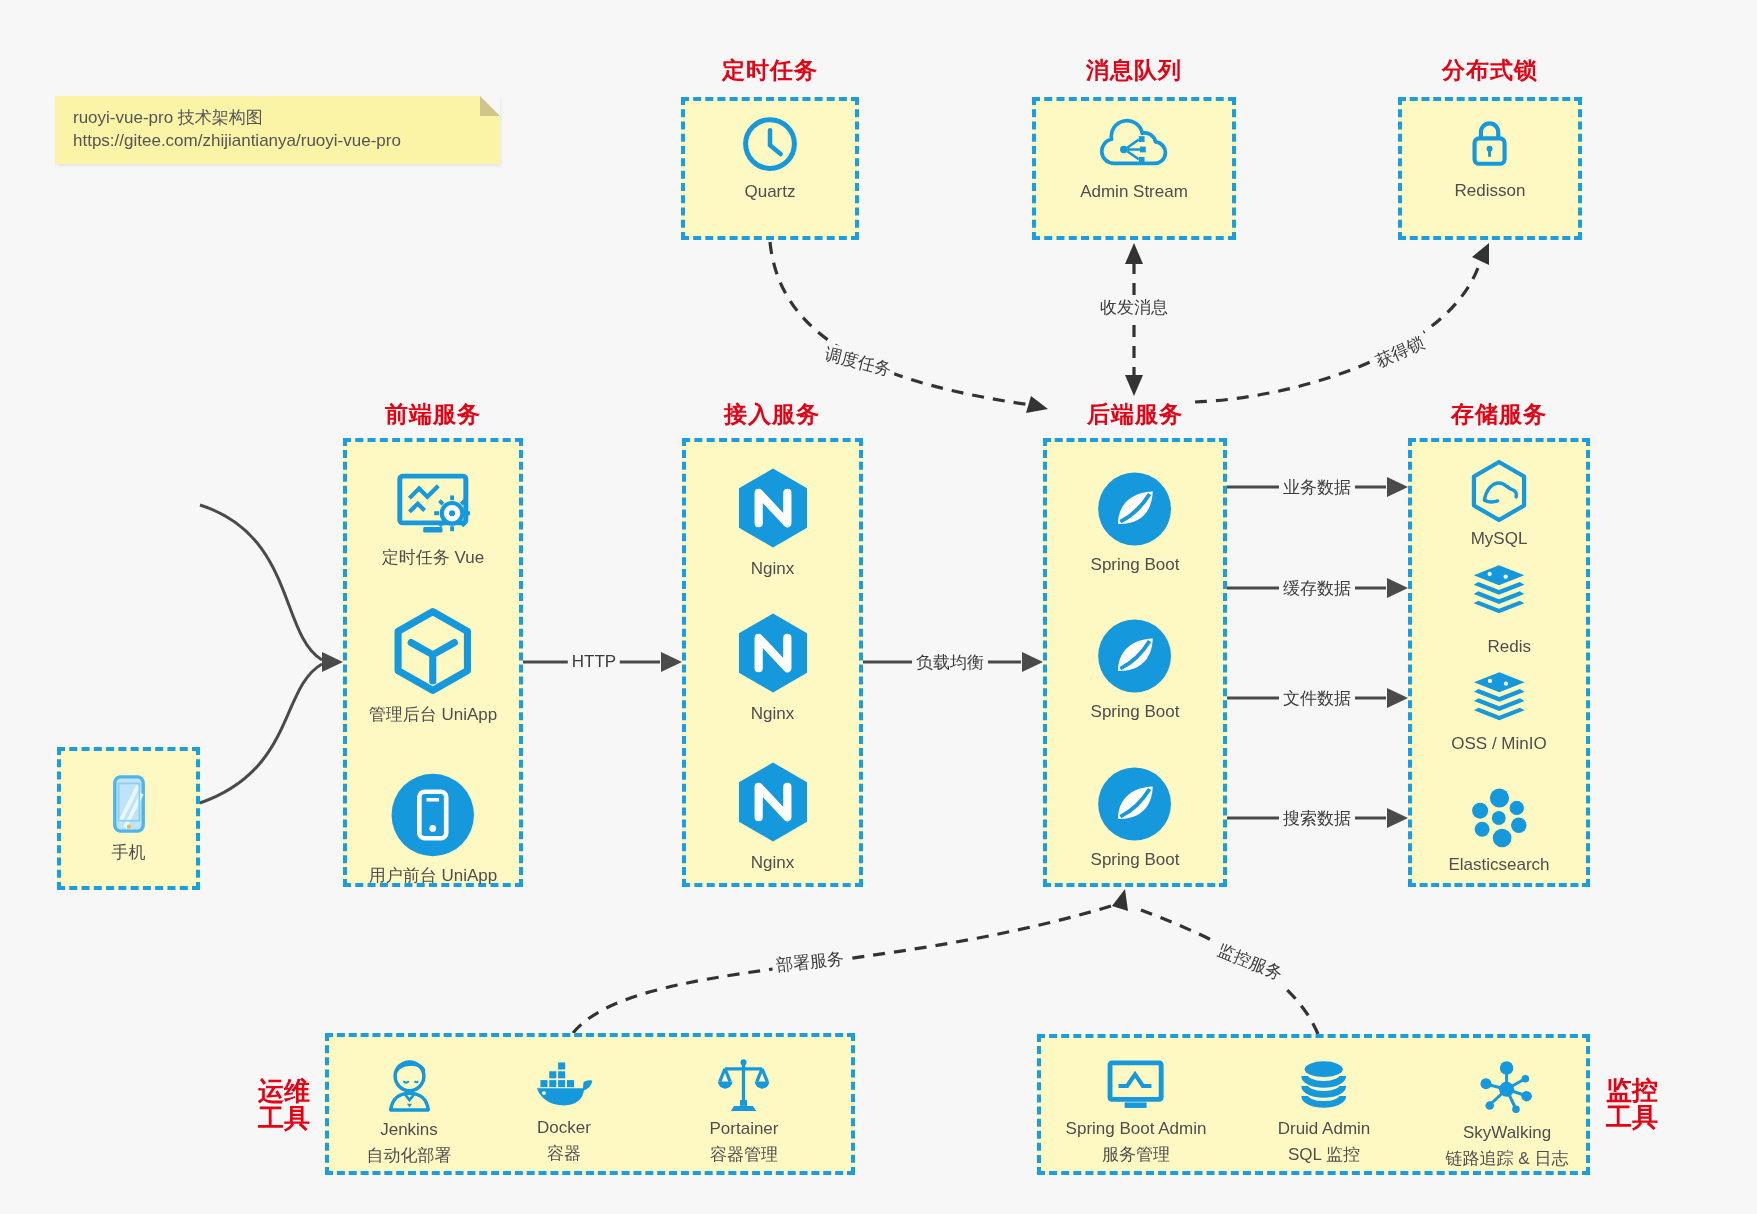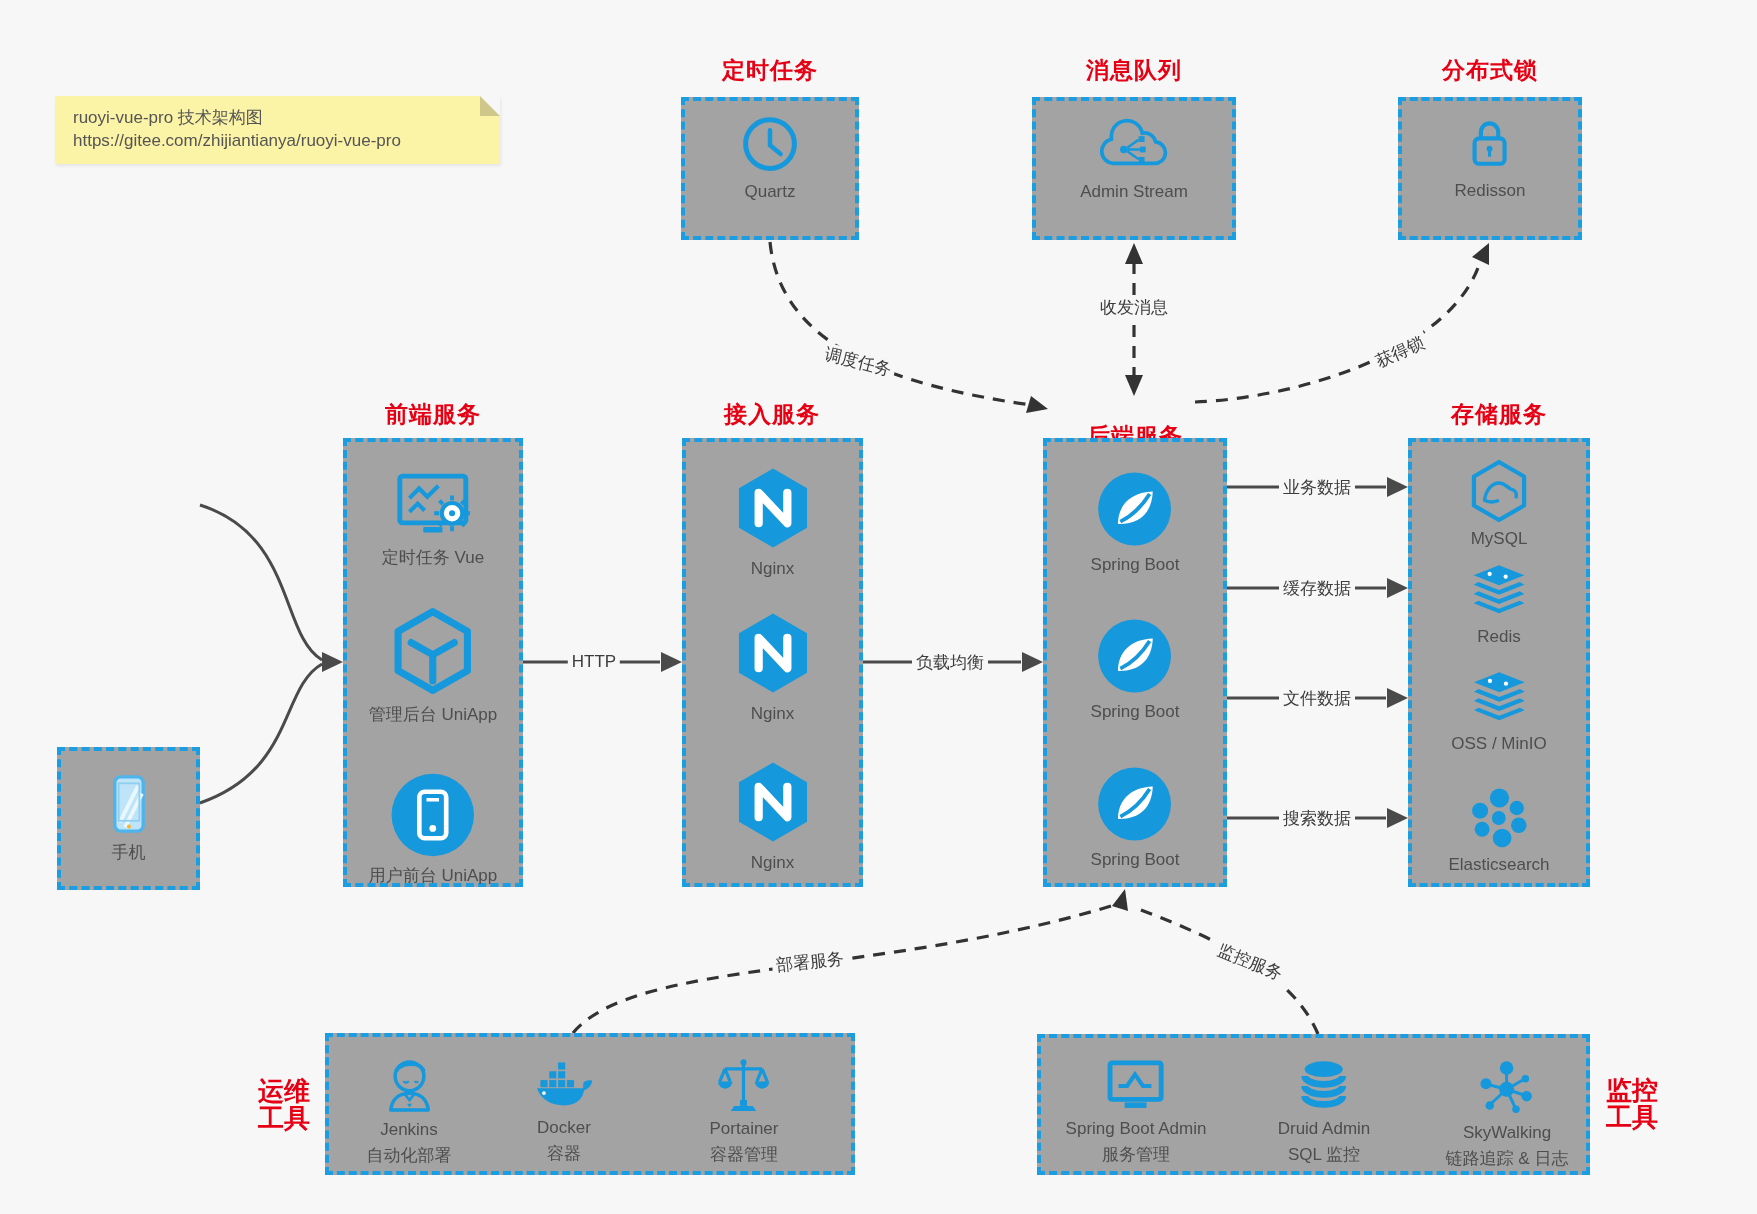--- a/index.html
+++ b/index.html
@@ -1,20 +1,20 @@
 <!DOCTYPE html>
 <html><head>
 <meta charset="utf-8">
 <style>
   html,body{margin:0;padding:0;}
   body{font-family:"Liberation Sans","DejaVu Sans",sans-serif;background:#eceff1;}
   .canvas{position:relative;width:1757px;height:1214px;background:#f7f7f8;overflow:hidden;}
 
   
-  .gbox{position:absolute;background:#a3a3a3;border:4px dashed #1b9de2;box-sizing:border-box;}
+  .gbox{position:absolute;background:#fef9c3;border:4px dashed #1b9de2;box-sizing:border-box;}
   .gtitle{position:absolute;transform:translateX(-50%);font-size:23px;font-weight:700;color:#e60014;letter-spacing:1px;white-space:nowrap;}
   .stitle{position:absolute;font-size:26px;font-weight:700;color:#e60014;line-height:27px;text-align:center;white-space:nowrap;}
 
   
   .vitem{position:absolute;left:50%;transform:translateX(-50%);display:flex;flex-direction:column;align-items:center;gap:7px;width:max-content;}
   .hitem{position:absolute;transform:translateX(-50%);display:flex;flex-direction:column;align-items:center;gap:4px;width:max-content;}
   .ilabel{font-size:17px;color:#4e4e4e;white-space:nowrap;text-align:center;line-height:22px;}
 
   
   .elabel{position:absolute;transform:translate(-50%,-50%);font-size:17px;color:#3c3c3c;background:#f7f7f8;padding:0 4px;white-space:nowrap;}
@@ -86,21 +86,21 @@
       <div>ruoyi-vue-pro 技术架构图</div>
       <div>https://gitee.com/zhijiantianya/ruoyi-vue-pro</div>
     </div>
   </div>
 
   <div class="gtitle" style="left:770px;top:55px;">定时任务</div>
   <div class="gtitle" style="left:1134px;top:55px;">消息队列</div>
   <div class="gtitle" style="left:1490px;top:55px;">分布式锁</div>
   <div class="gtitle" style="left:433px;top:399px;">前端服务</div>
   <div class="gtitle" style="left:772px;top:399px;">接入服务</div>
-  <div class="gtitle" style="left:1135px;top:421px;">后端服务</div>
+  <div class="gtitle" style="left:1135px;top:399px;">后端服务</div>
   <div class="gtitle" style="left:1499px;top:399px;">存储服务</div>
   <div class="stitle" style="left:258px;top:1078px;">
     <div>运维</div>
     <div>工具</div>
   </div>
   <div class="stitle" style="left:1606px;top:1077px;">
     <div>监控</div>
     <div>工具</div>
   </div>
 
@@ -237,21 +237,21 @@
 
   <div class="gbox" style="left:1408px;top:438px;width:182px;height:449px;">
     <div class="vitem" style="top:16px;gap:4px;">
       <svg width="64" height="66" viewBox="0 0 48 50">
         <path d="M24 3 L43 14 V36 L24 47 L5 36 V14 Z" fill="none" stroke="#1598dc" stroke-width="3.2" stroke-linejoin="round"></path>
         <path d="M13 32 C14 24 19 19 24 19 C29 19 30 23 34 24 C36.5 24.6 37.5 27 37 29.5 M13 32 C16 33.5 20 33.5 23 32.5" fill="none" stroke="#1598dc" stroke-width="2.6" stroke-linecap="round"></path>
         <circle cx="31" cy="22" r="1.3" fill="#1598dc"></circle>
       </svg>
       <div class="ilabel">MySQL</div>
     </div>
-    <div class="vitem" style="top:122px;gap:6px;">
+    <div class="vitem" style="top:122px;gap:16px;align-items:flex-end;">
       <svg width="64" height="56" viewBox="0 0 48 42">
         <path d="M24 1 L43 8.5 L24 16 L5 8.5 Z" fill="#1598dc"></path>
         <path d="M8.5 13.5 L5 15.5 L24 23 L43 15.5 L39.5 13.5 L24 19.5 Z" fill="#1598dc"></path>
         <path d="M8.5 20.5 L5 22.5 L24 30 L43 22.5 L39.5 20.5 L24 26.5 Z" fill="#1598dc"></path>
         <path d="M8.5 27.5 L5 29.5 L24 37 L43 29.5 L39.5 27.5 L24 33.5 Z" fill="#1598dc"></path>
         <circle cx="17" cy="7.5" r="1.6" fill="#ffffff"></circle>
           <circle cx="29" cy="9.5" r="1.6" fill="#ffffff"></circle>
       </svg>
       <div class="ilabel">Redis</div>
     </div>

